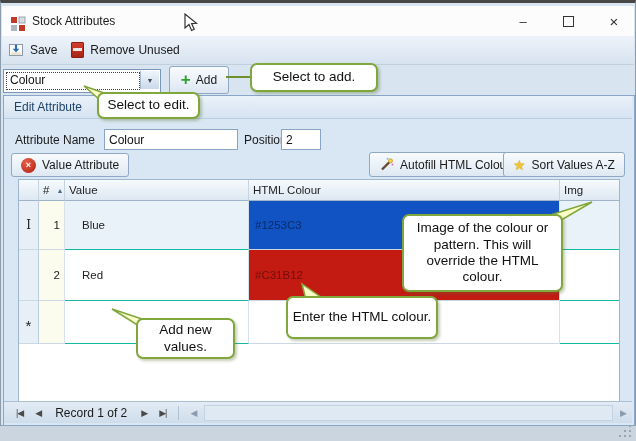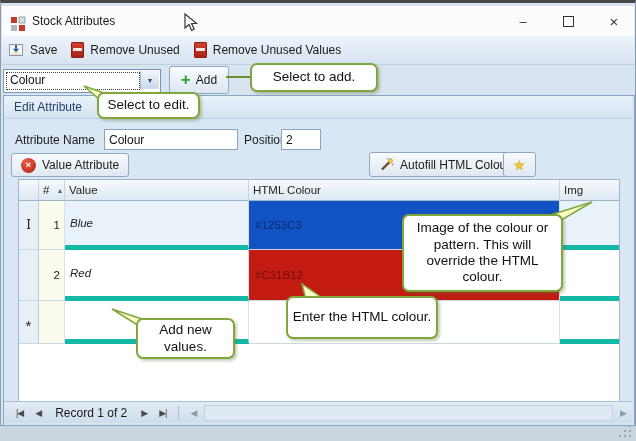--- a/index.html
+++ b/index.html
@@ -58,22 +58,22 @@
   
   #grid{position:absolute;left:17px;top:176px;width:600px;height:222px;background:#fff;
         border:1px solid #9FB6CC;display:grid;grid-template-columns:20px 26px 184px 311px 59px;
         grid-template-rows:21px 49px 51px 43px 1fr;font-size:11.5px;color:#222;}
   .gh{background:linear-gradient(#F6FAFD,#DDE8F3);border-right:1px solid #C6D3E0;
       border-bottom:1px solid #9FB4C9;display:flex;align-items:center;padding:0 4px;gap:7px;}
   .sel{background:#E7F0F7;border-right:1px solid #BCCBDB;border-bottom:1px solid #CBD7E3;
        display:flex;align-items:center;justify-content:center;}
   .numc{background:#FBFCEE;border-right:1px solid #D7E1EB;border-bottom:1px solid #CBD7E3;
         display:flex;align-items:center;justify-content:flex-end;padding-right:4px;}
-  .cell{border-right:1px solid #D7E1EB;border-bottom:5px solid #14b8a6;display:flex;
-        align-items:center;padding-left:5px;font-style:italic;}
+  .cell{border-right:1px solid #D7E1EB;border-bottom:1px solid #14b8a6;display:flex;
+        align-items:center;padding-left:17px;}
   .r1{background:#EAF2F9;}
   .colourcell{display:flex;align-items:center;padding-left:6px;border-bottom:1px solid #CBD7E3;
               border-right:1px solid #D7E1EB;font-size:11.5px;}
   .marker-i{font-family:"DejaVu Serif",serif;font-size:12px;color:#222;}
   .marker-new{font-size:15px;color:#222;line-height:0;margin-top:7px;}
   .sortind{font-size:7px;color:#4A6A8A;}
   .filler{grid-column:1/6;background:#fff;}
 
   
   #navbar{position:absolute;left:3px;top:398px;width:628px;height:22px;
@@ -124,24 +124,20 @@
           <rect x="3" y="10.5" width="10" height="2.5" fill="#E8E4C9"></rect>
           <path d="M8 3 v5" stroke="#2E6DB4" stroke-width="2.2" fill="none"></path>
           <path d="M4.6 6.8 L8 10.4 L11.4 6.8 Z" fill="#2E6DB4"></path>
         </svg>
         <span>Save</span>
       </div>
       <div class="tbitem">
         <span class="remicon"></span>
         <span>Remove Unused</span>
       </div>
-      <div class="tbitem">
-        <span class="remicon"></span>
-        <span>Remove Unused Values</span>
-      </div>
     </div>
 
     <div id="combo">
       <span id="combo-focus"></span>
       <span id="combo-text">Colour</span>
       <span id="combo-btn">
         <span>▼</span>
       </span>
     </div>
     <div id="add-btn">
@@ -169,20 +165,21 @@
       <svg width="15" height="15" viewBox="0 0 15 15">
         <line x1="3" y1="12.5" x2="10.5" y2="5" stroke="#6B4A2F" stroke-width="2.4"></line>
         <circle cx="11.5" cy="3.8" r="2" fill="#FFD24A" stroke="#C89A20" stroke-width="0.8"></circle>
         <circle cx="13.5" cy="7.5" r="1" fill="#E66BB2"></circle>
         <circle cx="8.5" cy="1.8" r="1" fill="#7AC3E8"></circle>
       </svg>
       <span>Autofill HTML Colours</span>
     </div>
     <div class="btn" style="left:502px;top:149px;height:23px;">
       <span id="star-icon">★</span>
+      <span>Sort Values A-Z</span>
     </div>
 
     <div id="grid">
 
       <div class="gh"></div>
       <div class="gh">
         <span>#</span>
         <span class="sortind">▲</span>
       </div>
       <div class="gh">

